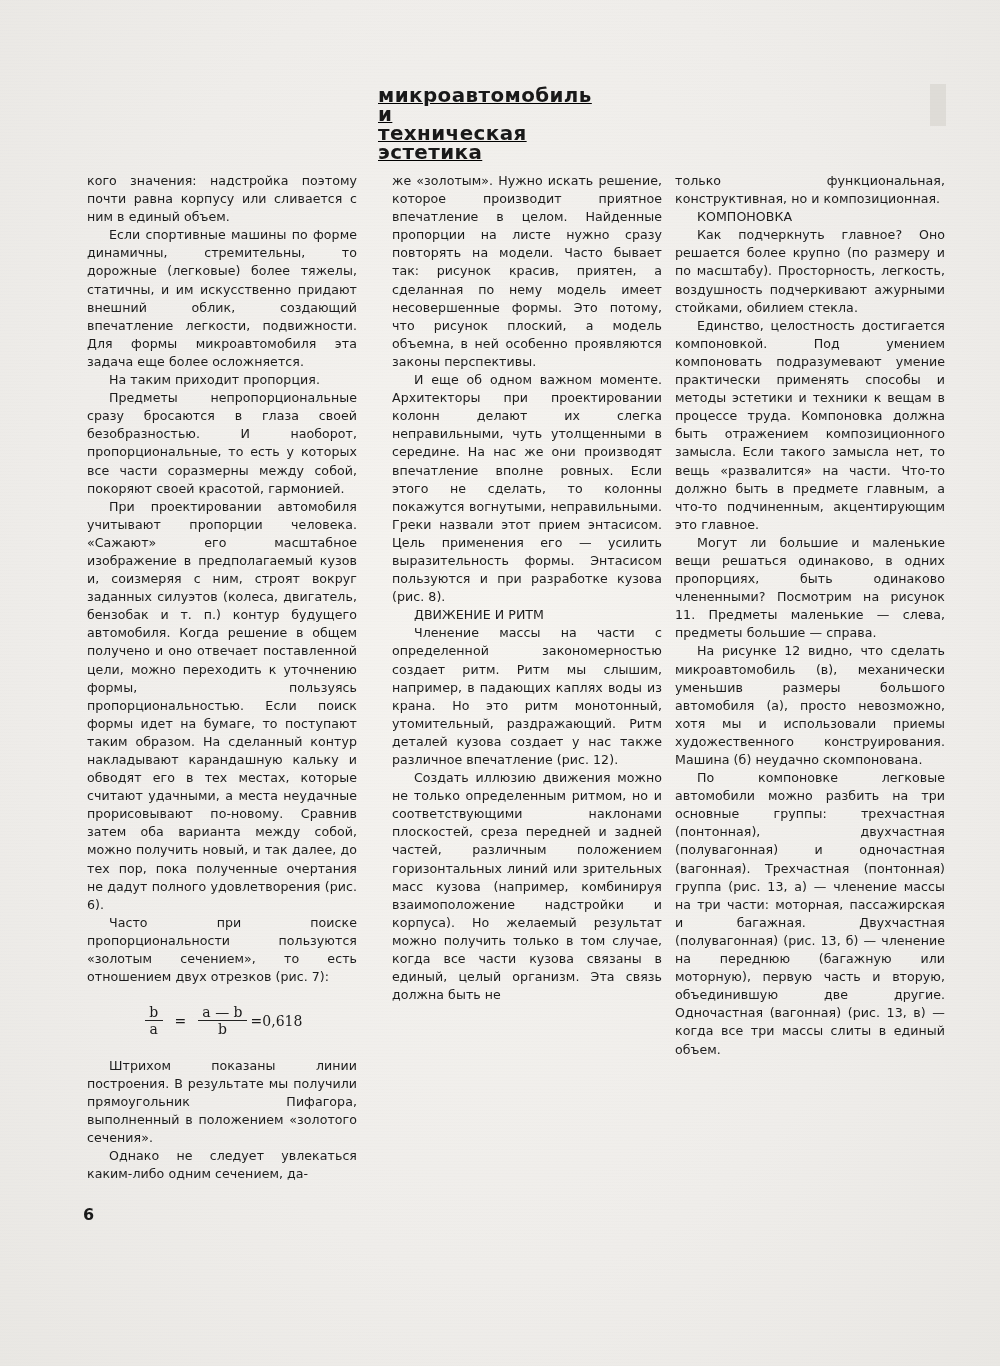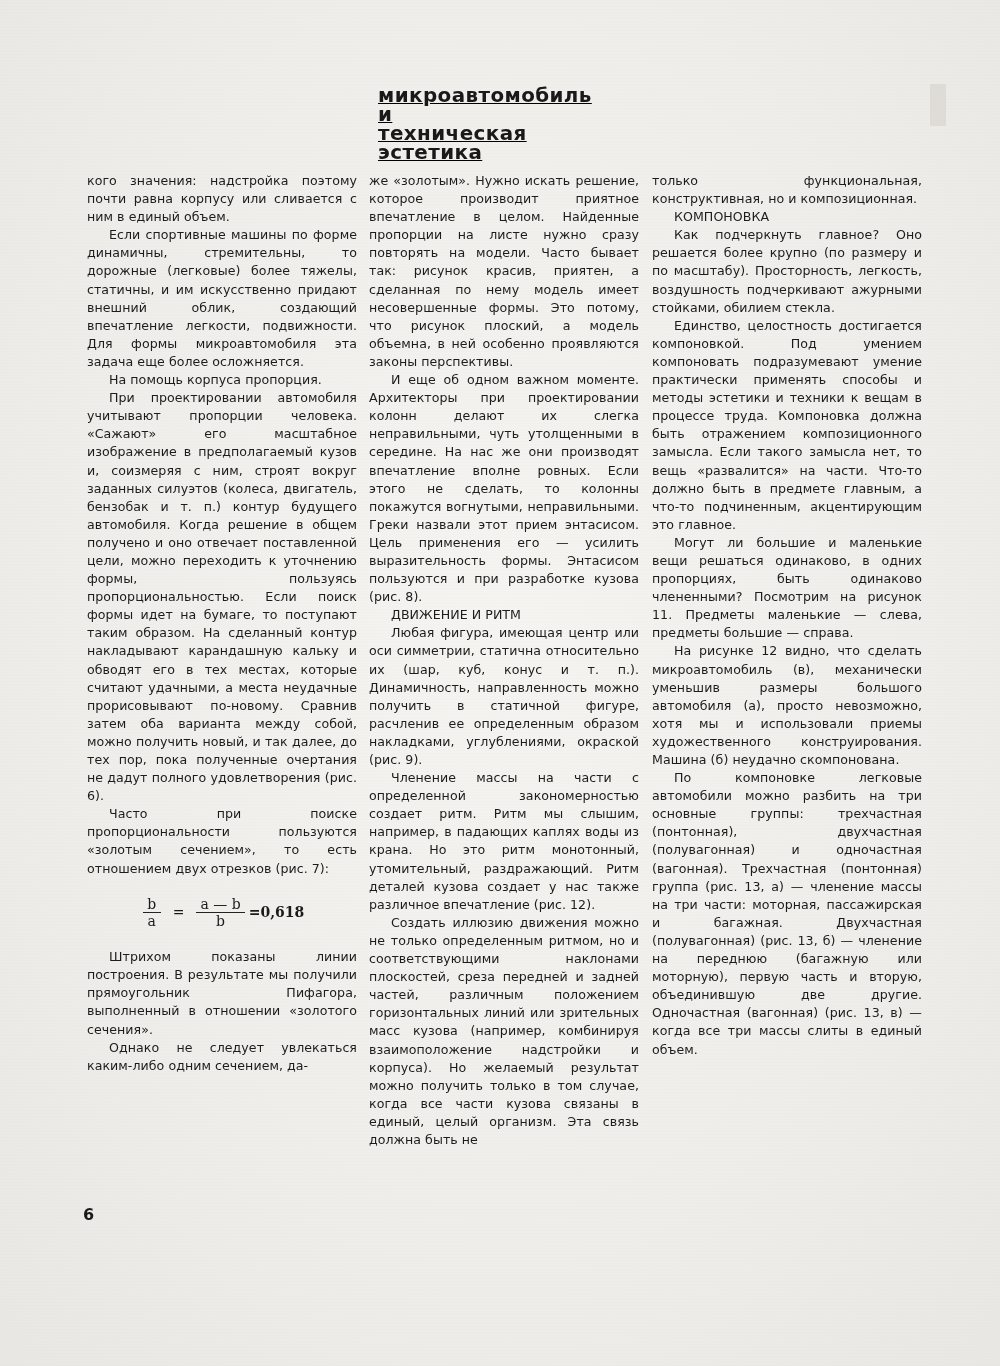--- a/index.html
+++ b/index.html
@@ -66,21 +66,21 @@
     top: 172px;
     width: 1000px;
     display: flex;
     gap: 0px;
   }
   .col {
     width: 270px;
     color: #1d1d1d;
   }
   .col-1 { margin-left: 83px; }
-  .col-2 { margin-left: 12px; }
+  .col-2 { margin-left: 35px; }
   .col-3 { margin-left: 13px; }
 
   .col p {
     margin: 0;
     font-family: "DejaVu Sans", sans-serif;
     font-size: 12.6px;
     line-height: 18.1px;
     text-align: justify;
     text-justify: inter-word;
     color: #1c1c1c;
@@ -124,21 +124,21 @@
   .frac .num { padding: 0 4px 1px 4px; }
   .frac .den { padding: 1px 4px 0 4px; }
   .frac .bar {
     width: 100%;
     min-width: 18px;
     height: 1px;
     background: #232323;
   }
   .frac.wide .bar { min-width: 48px; }
   .eq { padding: 0 9px; }
-  .res { padding-left: 1px; font-weight: bold; }
+  .res { padding-left: 1px; }
   
   .folio {
     position: absolute;
     left: 83px;
     top: 1205px;
     font-family: "DejaVu Sans", sans-serif;
     font-weight: bold;
     font-size: 16px;
     color: #1a1a1a;
   }
@@ -155,48 +155,48 @@
   <div class="masthead-line">и</div>
   <div class="masthead-line">техническая</div>
   <div class="masthead-line">эстетика</div>
 </div>
 
 <div class="columns">
 
   <div class="col col-1">
     <p class="cont">кого значения: надстройка поэтому почти равна корпусу или сливается с ним в единый объем.</p>
     <p>Если спортивные машины по форме динамичны, стремительны, то дорожные (легковые) более тяжелы, статичны, и им искусственно придают внешний облик, создающий впечатление легкости, подвижности. Для формы микроавтомобиля эта задача еще более осложняется.</p>
-    <p>На помощь корпуса пропорция.</p>
+    <p>На таким приходит пропорция.</p>
+    <p>Предметы непропорциональные сразу бросаются в глаза своей безобразностью. И наоборот, пропорциональные, то есть у которых все части соразмерны между собой, покоряют своей красотой, гармонией.</p>
     <p>При проектировании автомобиля учитывают пропорции человека. «Сажают» его масштабное изображение в предполагаемый кузов и, соизмеряя с ним, строят вокруг заданных силуэтов (колеса, двигатель, бензобак и т. п.) контур будущего автомобиля. Когда решение в общем получено и оно отвечает поставленной цели, можно переходить к уточнению формы, пользуясь пропорциональностью. Если поиск формы идет на бумаге, то поступают таким образом. На сделанный контур накладывают карандашную кальку и обводят его в тех местах, которые считают удачными, а места неудачные прорисовывают по-новому. Сравнив затем оба варианта между собой, можно получить новый, и так далее, до тех пор, пока полученные очертания не дадут полного удовлетворения (рис. 6).</p>
     <p>Часто при поиске пропорциональности пользуются «золотым сечением», то есть отношением двух отрезков (рис. 7):</p>
 
     <div class="formula">
       <span class="frac">
         <span class="num">b</span>
         <span class="bar"></span>
         <span class="den">a</span>
       </span>
       <span class="eq">=</span>
       <span class="frac wide">
         <span class="num">a — b</span>
         <span class="bar"></span>
         <span class="den">b</span>
       </span>
       <span class="res">=0,618</span>
     </div>
 
-    <p>Штрихом показаны линии построения. В результате мы получили прямоугольник Пифагора, выполненный в отношении «золотого сечения».</p>
+    <p>Штрихом показаны линии построения. В результате мы получили прямоугольник Пифагора, выполненный в положением «золотого сечения».</p>
     <p>Однако не следует увлекаться каким-либо одним сечением, да-</p>
   </div>
 
   <div class="col col-2">
     <p class="cont">же «золотым». Нужно искать решение, которое производит приятное впечатление в целом. Найденные пропорции на листе нужно сразу повторять на модели. Часто бывает так: рисунок красив, приятен, а сделанная по нему модель имеет несовершенные формы. Это потому, что рисунок плоский, а модель объемна, в ней особенно проявляются законы перспективы.</p>
     <p>И еще об одном важном моменте. Архитекторы при проектировании колонн делают их слегка неправильными, чуть утолщенными в середине. На нас же они производят впечатление вполне ровных. Если этого не сделать, то колонны покажутся вогнутыми, неправильными. Греки назвали этот прием энтасисом. Цель применения его — усилить выразительность формы. Энтасисом пользуются и при разработке кузова (рис. 8).</p>
     <p class="section-head">ДВИЖЕНИЕ И РИТМ</p>
-    <p>Любая фигура, имеющая центр или оси симметрии, статична относительно их (шар, куб, конус и т. п.). Динамичность, направленность можно получить в статичной фигуре, расчленив ее определенным образом накладками, углублениями, окраской (рис. 9).</p>
     <p>Членение массы на части с определенной закономерностью создает ритм. Ритм мы слышим, например, в падающих каплях воды из крана. Но это ритм монотонный, утомительный, раздражающий. Ритм деталей кузова создает у нас также различное впечатление (рис. 12).</p>
     <p>Создать иллюзию движения можно не только определенным ритмом, но и соответствующими наклонами плоскостей, среза передней и задней частей, различным положением горизонтальных линий или зрительных масс кузова (например, комбинируя взаимоположение надстройки и корпуса). Но желаемый результат можно получить только в том случае, когда все части кузова связаны в единый, целый организм. Эта связь должна быть не</p>
   </div>
 
   <div class="col col-3">
     <p class="cont">только функциональная, конструктивная, но и композиционная.</p>
     <p class="section-head">КОМПОНОВКА</p>
     <p>Как подчеркнуть главное? Оно решается более крупно (по размеру и по масштабу). Просторность, легкость, воздушность подчеркивают ажурными стойками, обилием стекла.</p>
     <p>Единство, целостность достигается компоновкой. Под умением компоновать подразумевают умение практически применять способы и методы эстетики и техники к вещам в процессе труда. Компоновка должна быть отражением композиционного замысла. Если такого замысла нет, то вещь «развалится» на части. Что-то должно быть в предмете главным, а что-то подчиненным, акцентирующим это главное.</p>
     <p>Могут ли большие и маленькие вещи решаться одинаково, в одних пропорциях, быть одинаково члененными? Посмотрим на рисунок 11. Предметы маленькие — слева, предметы большие — справа.</p>

